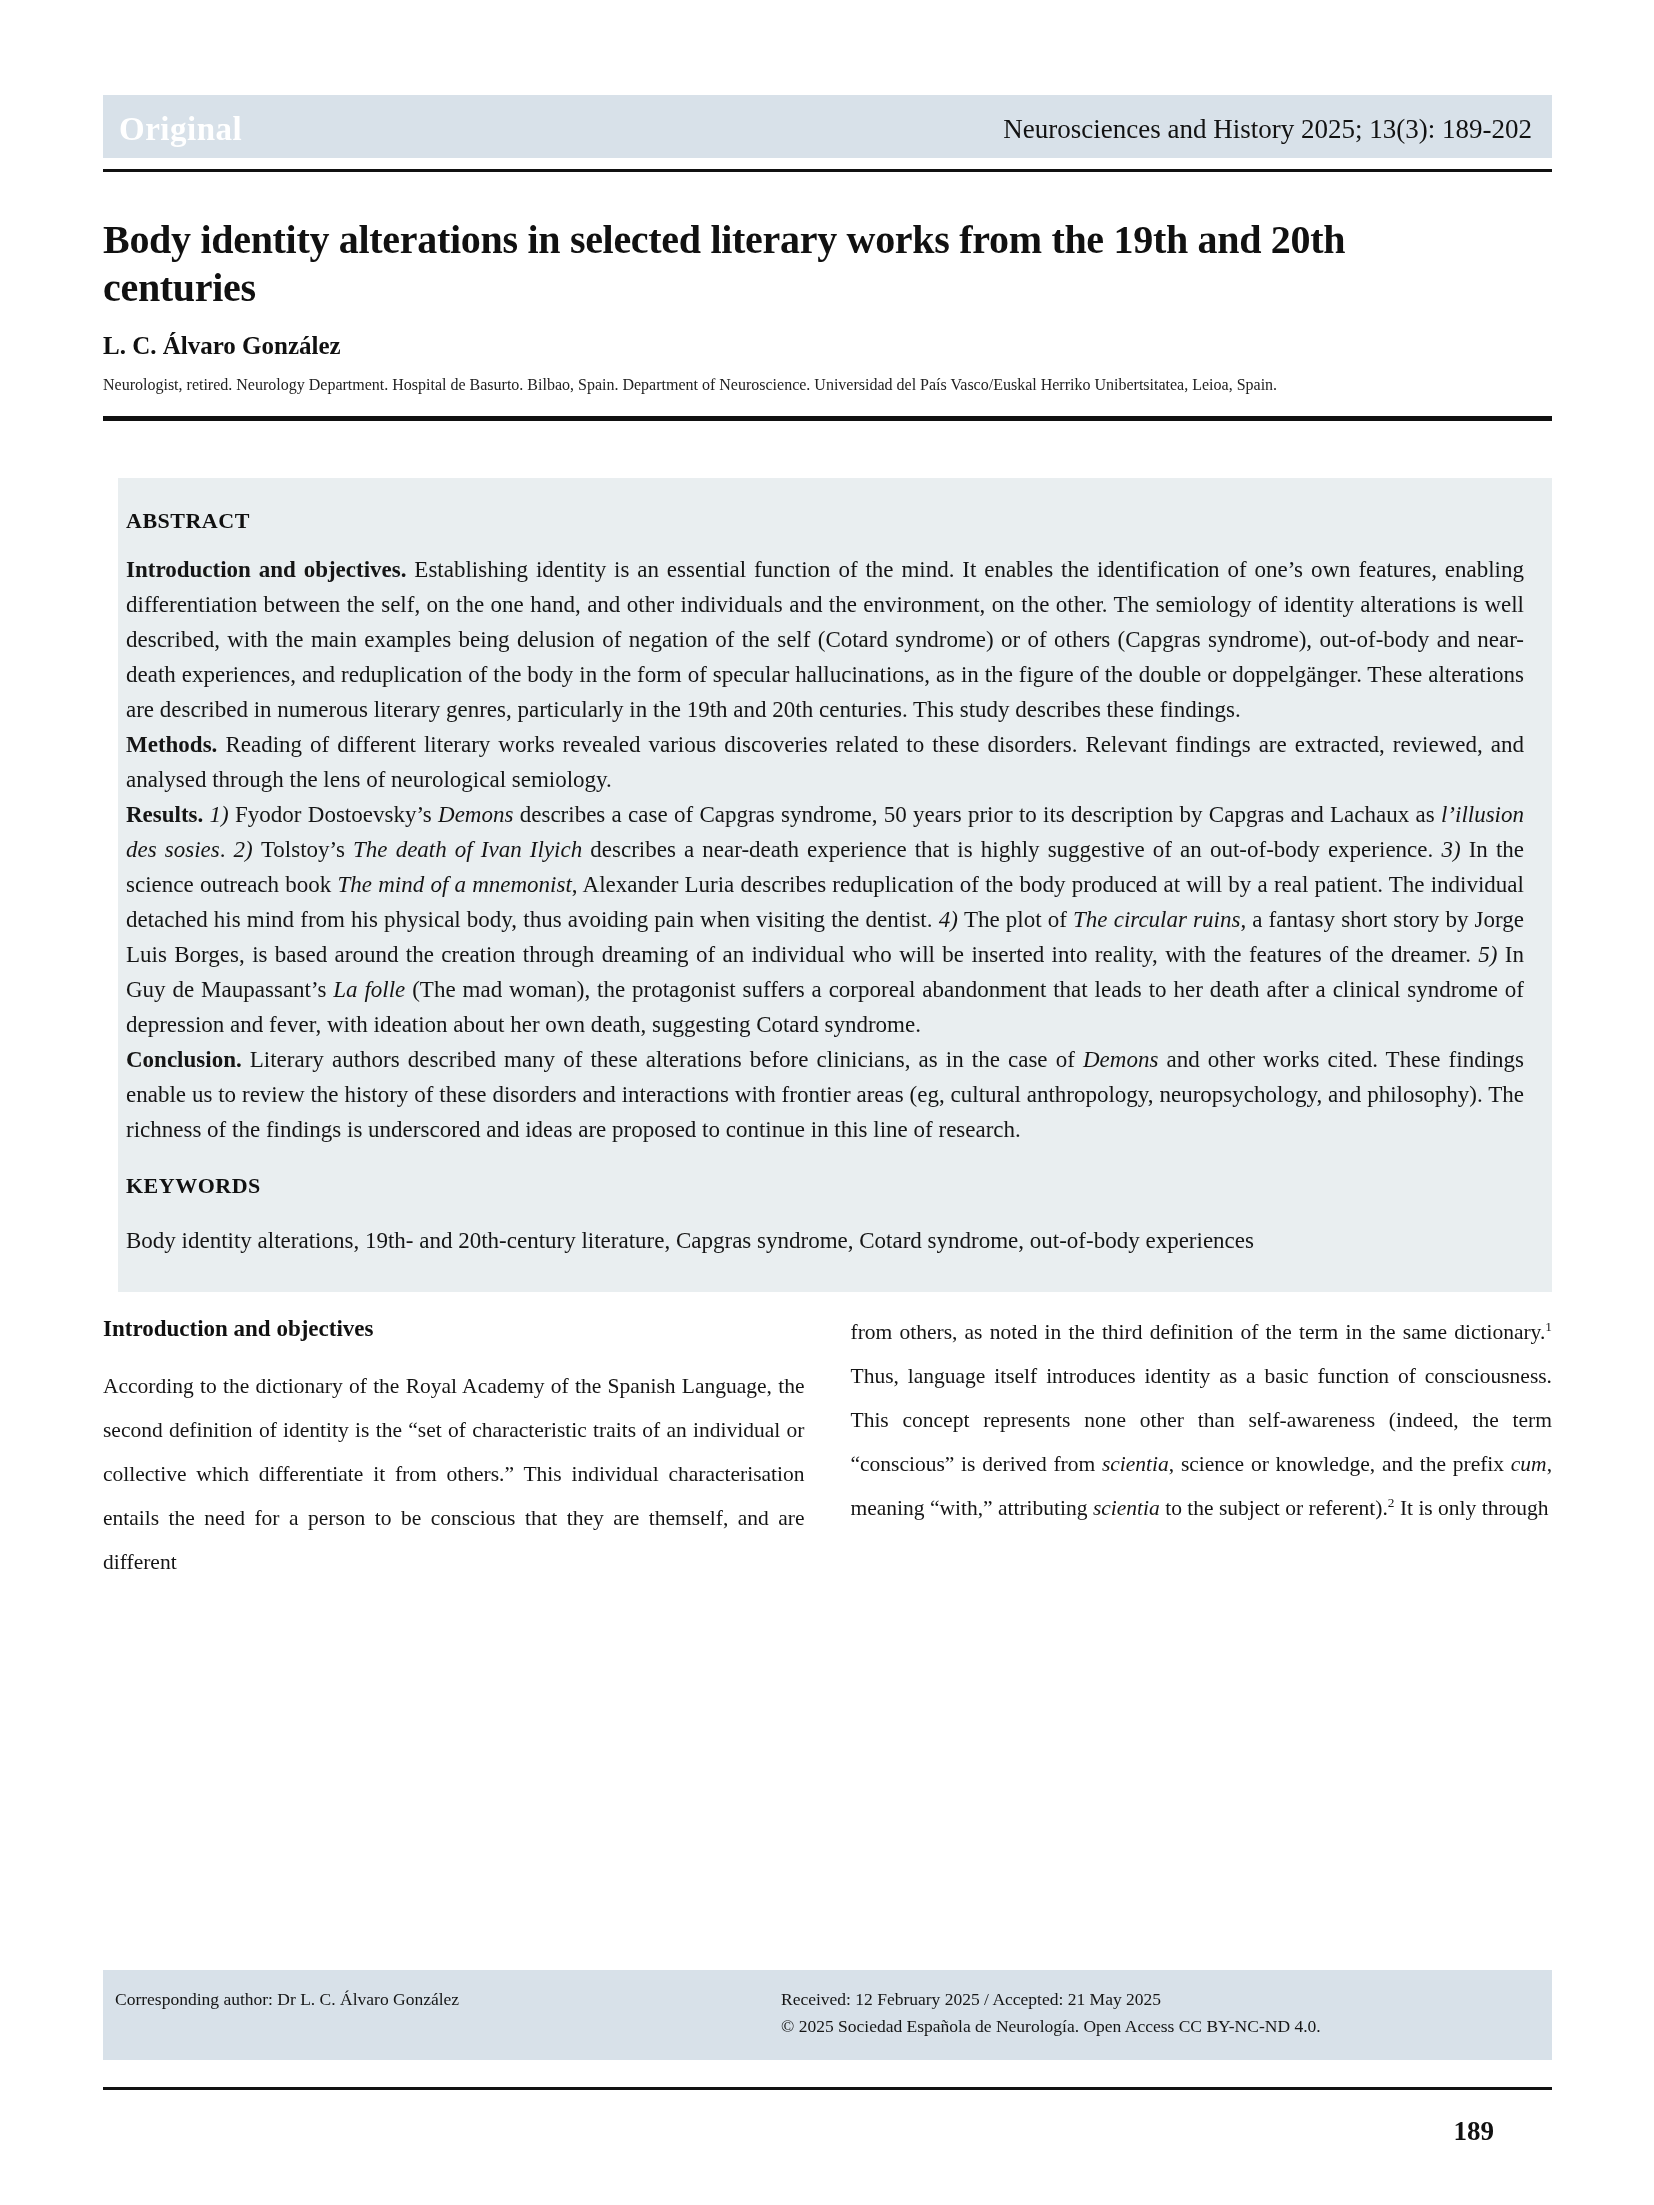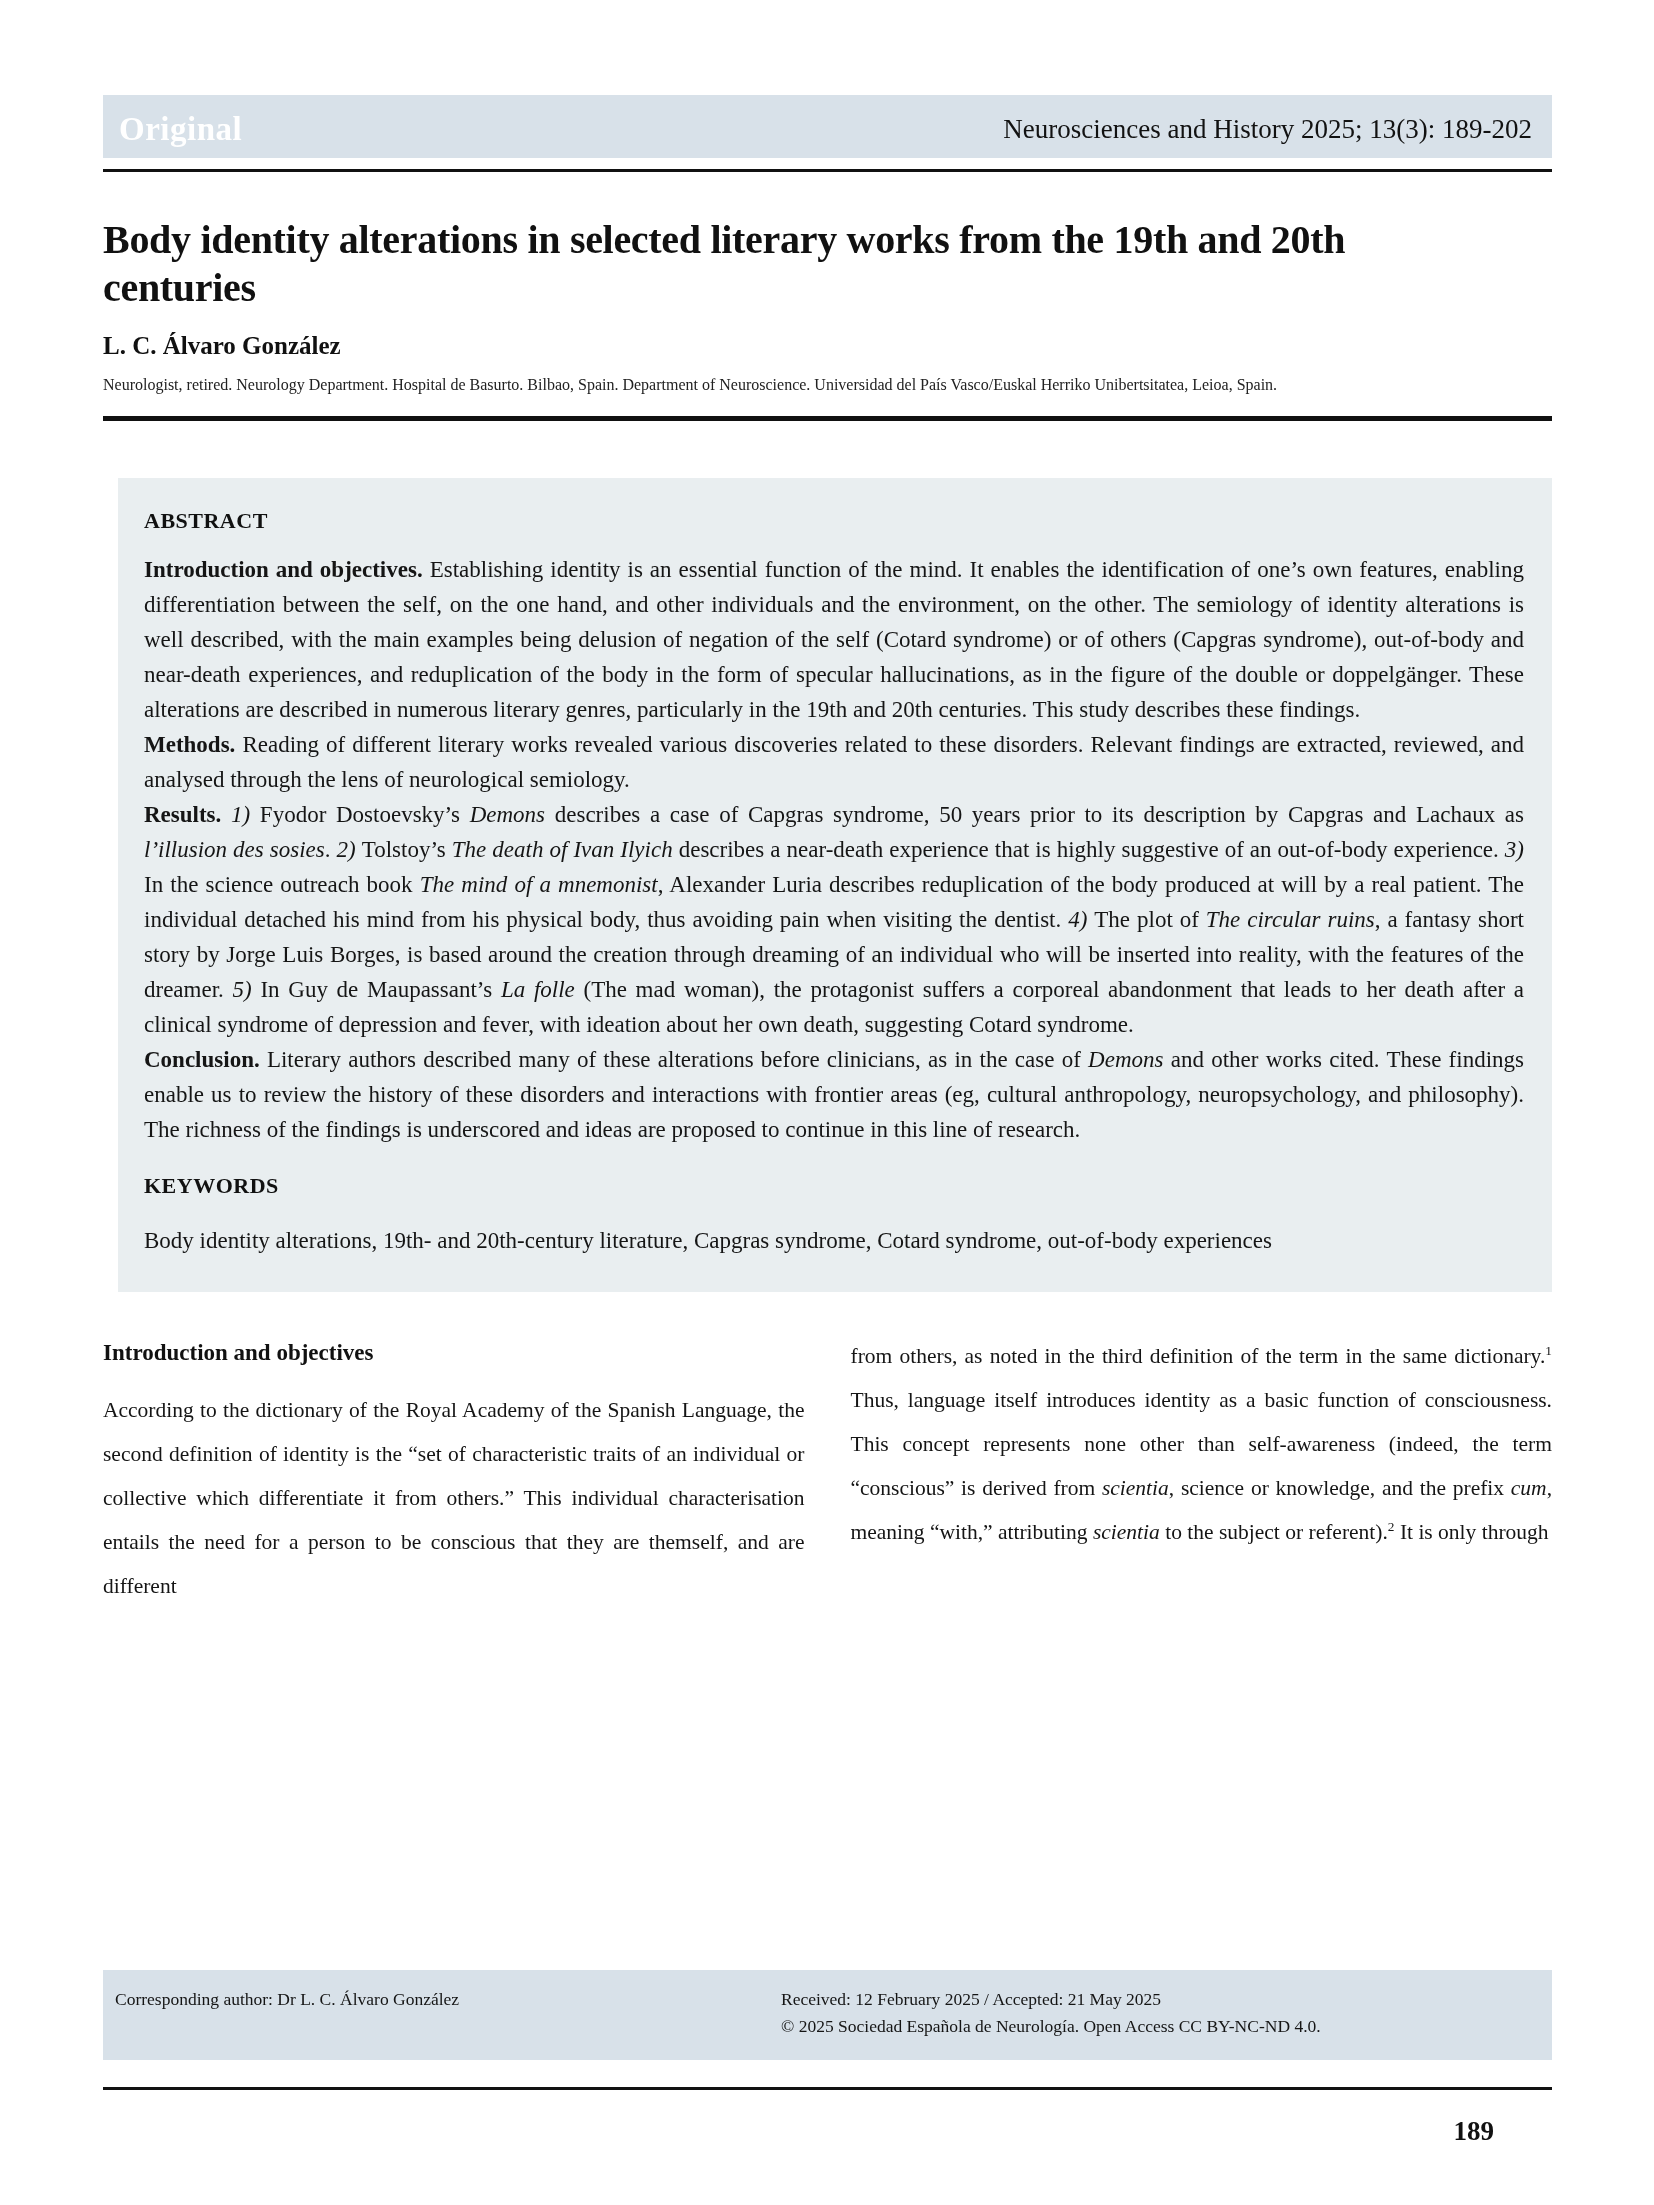--- a/index.html
+++ b/index.html
@@ -31,36 +31,36 @@
     font-size:40px;font-weight:bold;line-height:1.2;
     max-width:1395px;letter-spacing:-0.3px;color:#111;
   }
   .author{margin-top:20px;font-size:25px;font-weight:bold;color:#111;}
   .affiliation{margin-top:14px;font-size:16px;line-height:1.35;color:#222;max-width:1449px;}
   .rule-thick{height:5px;background:#111;margin-top:20px;}
   
   .abstract{
     margin-top:57px;margin-left:15px;
     background:var(--abstract-bg,#e9eef0);
-    padding:30px 28px 34px 26px;
+    padding:30px 28px 34px 8px;
     box-sizing:border-box;
   }
   .abstract h2{
     margin:0 0 18px 0;font-size:22px;letter-spacing:0.5px;color:#111;
   }
   .abstract p{
     margin:0;font-size:23px;line-height:35px;text-align:justify;color:#151515;
   }
   .abstract .kw-head{margin:26px 0 24px 0;}
   .b{font-weight:bold;}
   .i{font-style:italic;}
   sup{font-size:0.62em;line-height:0;vertical-align:super;}
   
   .columns{
-    margin-top:48px;
+    margin-top:24px;
     display:flex;gap:46px;
   }
   .col{flex:1 1 0;}
   .col h3{margin:0 0 22px 0;font-size:23px;color:#111;}
   .col p{margin:0;font-size:21.5px;line-height:44px;text-align:justify;color:#151515;}
   .col.right p{margin-top:-6px;}
   
   .bottom{position:absolute;left:103px;right:102px;bottom:58px;}
   .footer-box{
     background:var(--band,#d8e1e9);

